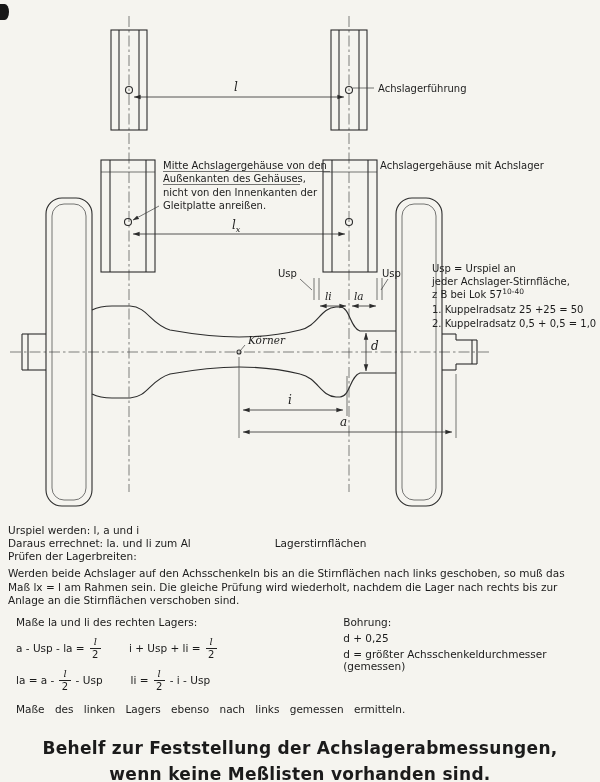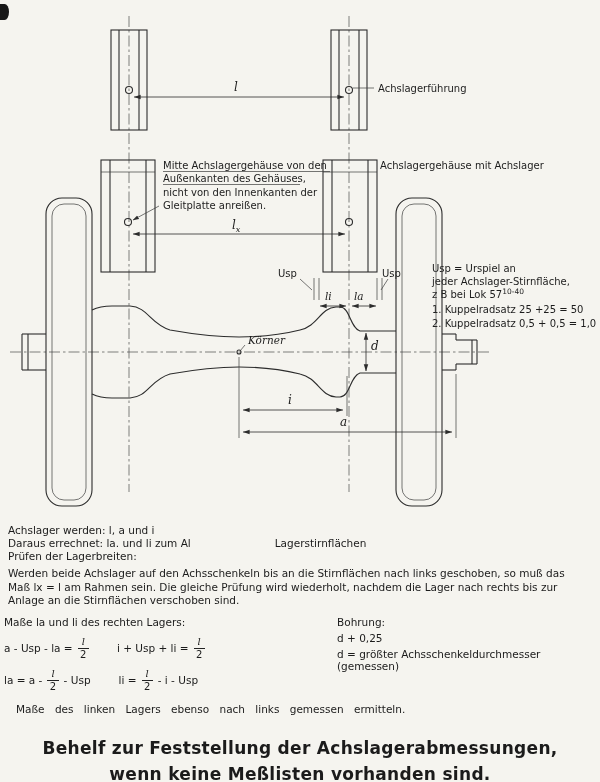--- a/index.html
+++ b/index.html
@@ -20,21 +20,21 @@
   .dim  { stroke:#2c2c2c; stroke-width:0.8; fill:none; }
   .txt  { font-family:"DejaVu Sans", sans-serif; font-size:10px; fill:#1c1c1c; }
   .itl  { font-family:"DejaVu Serif", serif; font-style:italic; font-size:12px; fill:#1c1c1c; }
   .itls { font-family:"DejaVu Serif", serif; font-style:italic; font-size:10.5px; fill:#1c1c1c; }
 
   .textblock { padding:4px 10px 0 8px; font-size:10.5px; line-height:1.25; }
   .nrow { white-space:nowrap; }
   .daraus .lagerstirn { margin-left:84px; }
   .para { margin-top:4px; text-align:left; }
 
-  .calcblock { display:flex; padding:9px 10px 0 4px; font-size:10.5px; }
+  .calcblock { display:flex; padding:9px 10px 0 16px; font-size:10.5px; }
   .calc-left { width:300px; }
   .calc-right > div { margin-bottom:4px;margin-left:48px; }
   .frow { display:flex; gap:28px; margin-top:9px; align-items:center; }
   .formula { display:inline-flex; align-items:center; gap:5px; white-space:nowrap; }
   .frac { display:inline-flex; flex-direction:column; align-items:center; line-height:1; font-size:10px; }
   .frac .num { border-bottom:1px solid #222; padding:0 4px 1px; font-family:"DejaVu Serif",serif; font-style:italic; }
   .frac .den { padding-top:1px; }
 
   .linkes { padding:11px 10px 0 16px; font-size:10.5px; word-spacing:7px; }
 
@@ -191,21 +191,21 @@
     </g>
 
     <g>
       <line class="thin" x1="456" y1="374" x2="456" y2="438"></line>
       <line class="dim" x1="243" y1="432" x2="452" y2="432" marker-start="url(#arr)" marker-end="url(#arr)"></line>
       <text class="itl" x="340" y="426">a</text>
     </g>
   </svg>
 
   <div class="textblock">
-    <div class="nrow"><span>Achslager werden: l, a und i</span></div>
+    <div class="nrow"><span>Urspiel werden: l, a und i</span></div>
     <div class="nrow daraus">
       <span>Daraus errechnet: la. und li zum Al</span><span class="lagerstirn">Lagerstirnflächen</span>
     </div>
     <div class="nrow"><span>Prüfen der Lagerbreiten:</span></div>
     <p class="para">Werden beide Achslager auf den Achsschenkeln bis an die Stirnflächen nach links geschoben, so muß das Maß lx = l am Rahmen sein. Die gleiche Prüfung wird wiederholt, nachdem die Lager nach rechts bis zur Anlage an die Stirnflächen verschoben sind.</p>
   </div>
 
   <div class="calcblock">
     <div class="calc-left">
       <div class="calc-h">Maße la und li des rechten Lagers:</div>

